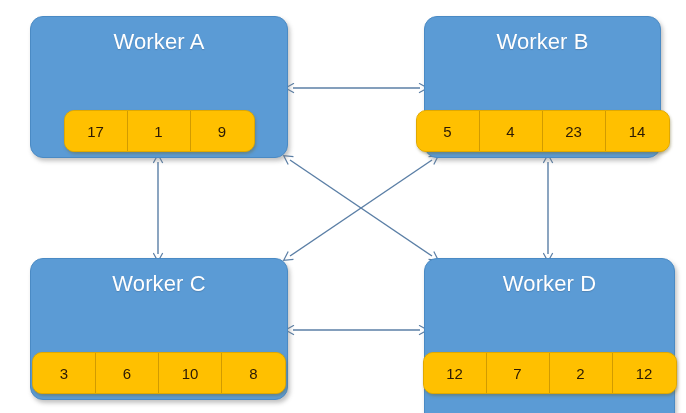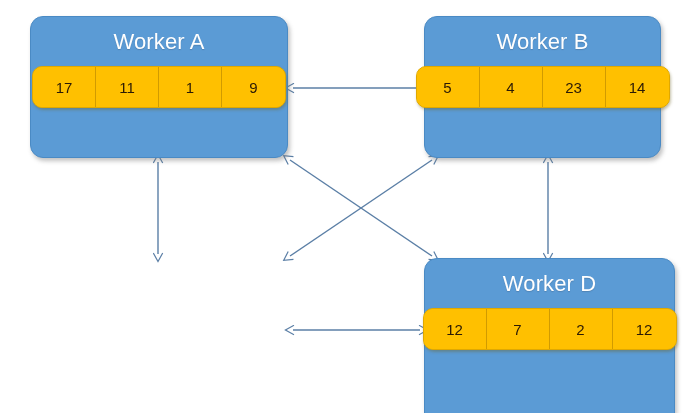--- a/index.html
+++ b/index.html
@@ -28,20 +28,21 @@
   .worker-node {
     position: absolute;
     box-sizing: border-box;
     background: #5B9BD5;
     border: 1px solid #4A8AC4;
     border-radius: 13px;
     box-shadow: 2px 3px 4px rgba(120,120,120,0.45);
     display: flex;
     flex-direction: column;
     align-items: center;
+    gap: 44px;
   }
   .worker-title {
     color: #ffffff;
     font-size: 22px;
     line-height: 26px;
     margin-top: 12px;
     letter-spacing: 0.1px;
     text-shadow: 0 1px 1px rgba(60,90,120,0.35);
     white-space: nowrap;
   }
@@ -95,36 +96,44 @@
 
     <line x1="290" y1="160" x2="432" y2="256" stroke="#5B7FA6" stroke-width="1.4" marker-start="url(#ah-start)" marker-end="url(#ah-end)"></line>
 
     <line x1="432" y1="160" x2="290" y2="256" stroke="#5B7FA6" stroke-width="1.4" marker-start="url(#ah-start)" marker-end="url(#ah-end)"></line>
   </svg>
 
   <div class="worker-node" style="left:30px; top:16px; width:258px; height:142px;">
     <div class="worker-title">Worker A</div>
     <div class="array-strip">
       <div class="array-cell">17</div>
-      <div class="array-cell">11</div>
       <div class="array-cell">1</div>
       <div class="array-cell">9</div>
     </div>
   </div>
 
   <div class="worker-node" style="left:424px; top:16px; width:237px; height:142px;">
     <div class="worker-title">Worker B</div>
     <div class="array-strip">
       <div class="array-cell">5</div>
       <div class="array-cell">4</div>
       <div class="array-cell">23</div>
       <div class="array-cell">14</div>
     </div>
   </div>
 
+  <div class="worker-node" style="left:30px; top:258px; width:258px; height:142px;">
+    <div class="worker-title">Worker C</div>
+    <div class="array-strip">
+      <div class="array-cell">3</div>
+      <div class="array-cell">6</div>
+      <div class="array-cell">10</div>
+      <div class="array-cell">8</div>
+    </div>
+  </div>
 
   <div class="worker-node" style="left:424px; top:258px; width:251px; height:182px;">
     <div class="worker-title">Worker D</div>
     <div class="array-strip">
       <div class="array-cell">12</div>
       <div class="array-cell">7</div>
       <div class="array-cell">2</div>
       <div class="array-cell">12</div>
     </div>
   </div>

